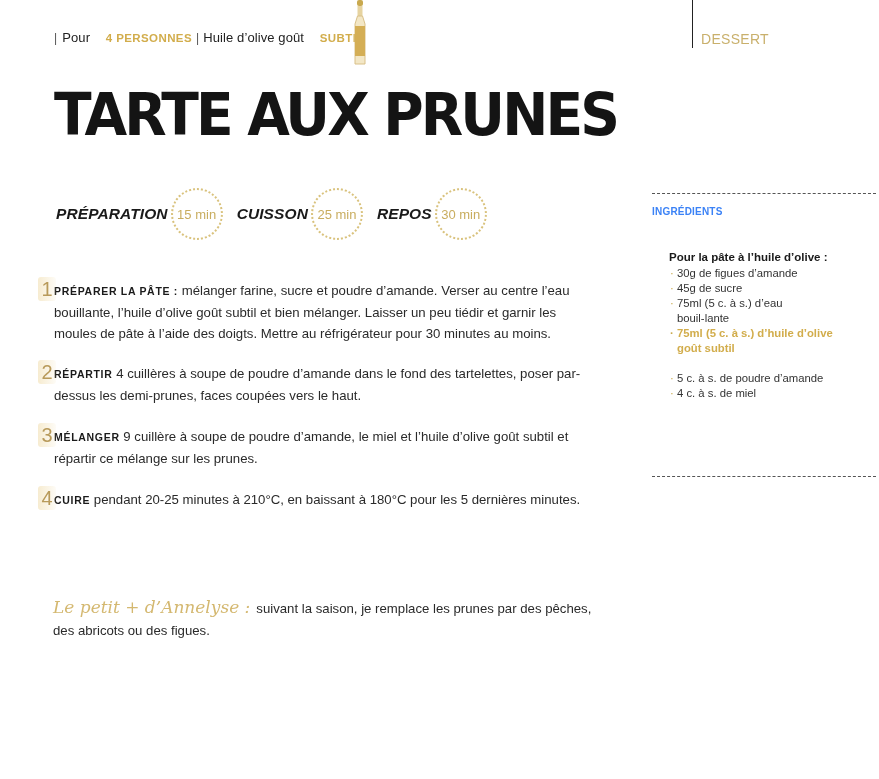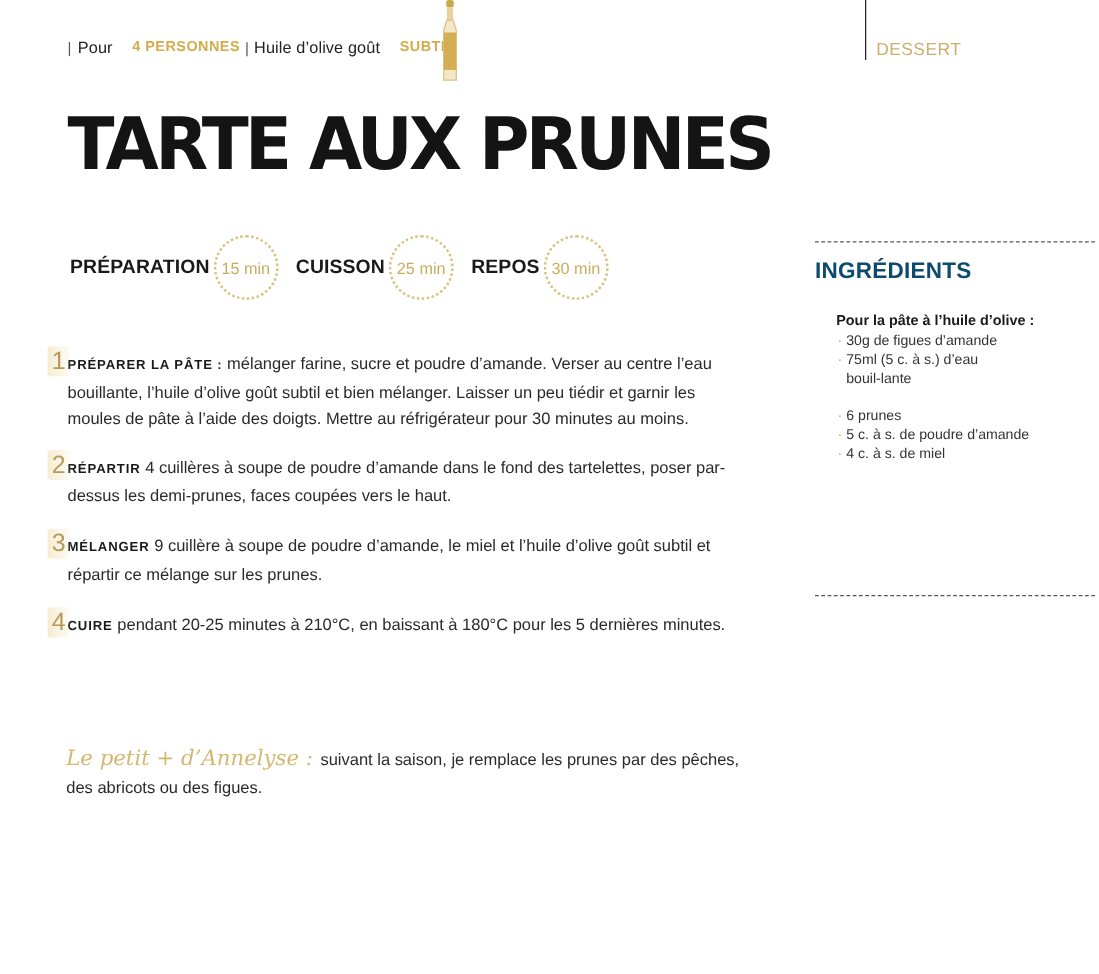--- a/index.html
+++ b/index.html
@@ -14,37 +14,37 @@
 
   .bottle { position: absolute; left: 350px; top: 0px; width: 20px; height: 66px; }
 
   .category-rule { position: absolute; left: 692px; top: 0; width: 1px; height: 48px; background: #222; }
   .category { position: absolute; left: 701px; top: 31px; font-size: 14px; color: #c9b06c; letter-spacing: 0.3px; }
 
   .title { position: absolute; left: 54px; top: 86px; font-family: "DejaVu Sans", sans-serif; font-weight: bold; font-size: 58px; letter-spacing: -3px; color: #141414; transform: scaleX(0.95); transform-origin: left; line-height: 1; }
 
   
   .times { position: absolute; left: 56px; top: 188px; display: flex; align-items: center; }
-  .time-label { font-weight: bold; font-size: 15.5px; color: #1a1a1a; letter-spacing: 0.1px; }
+  .time-label { font-weight: bold; font-size: 15.5px; color: #1a1a1a; letter-spacing: 0.1px; font-style: italic; }
   .time-circle { width: 52px; height: 52px; border-radius: 50%; border: 2.5px dotted #d9c27d; display: flex; align-items: center; justify-content: center; font-size: 13px; color: #c9ad5f; margin: 0 14px 0 3px; }
 
   
   .steps { position: absolute; left: 38px; top: 280px; width: 560px; }
   .step { position: absolute; left: 0; width: 560px; font-size: 13.2px; line-height: 21px; color: #2a2a2a; }
   .step .num { position: absolute; left: 0; top: -3px; font-size: 20px; color: #b89a5a; font-weight: normal; width: 18px; height: 24px; background: linear-gradient(90deg, rgba(240,220,170,0.55), rgba(240,220,170,0.1)); text-align: center; line-height: 24px; border-radius: 3px; }
   .step .text { padding-left: 16px; }
   .step .head { font-weight: bold; font-size: 10.5px; letter-spacing: 0.7px; color: #1a1a1a; }
 
   
   .tip { position: absolute; left: 53px; top: 596px; width: 545px; font-size: 13.2px; line-height: 22px; color: #2a2a2a; }
   .tip .script { font-family: "DejaVu Serif", serif; font-style: italic; font-size: 17px; color: #d4b870; margin-right: 6px; }
 
   
   .dash { position: absolute; left: 652px; width: 224px; border-top: 1px dashed #555; }
-  .ing-title { position: absolute; left: 652px; top: 206px; font-weight: bold; font-size: 18px; color: #0c4a6e; letter-spacing: 0.2px; }
+  .ing-title { position: absolute; left: 652px; top: 206px; font-weight: bold; font-size: 10px; color: #3b82f6; letter-spacing: 0.2px; }
   .ing-list { position: absolute; left: 669px; top: 250px; width: 200px; font-size: 11.3px; line-height: 15px; color: #333; }
   .ing-sub { font-weight: bold; color: #1a1a1a; font-size: 11.5px; margin-bottom: 1px; }
   .ing-item { padding-left: 8px; position: relative; }
   .ing-item::before { content: "·"; position: absolute; left: 1px; top: 0; color: #c9a94e; }
   .ing-item.hl { color: #d2ad4c; font-weight: bold; }
   .ing-gap { height: 15px; }
 </style>
 </head>
 <body>
 
@@ -97,19 +97,20 @@
 
 <div class="tip">
   <span class="script">Le petit + d’Annelyse :</span><span>suivant la saison, je remplace les prunes par des pêches, des abricots ou des figues.</span>
 </div>
 
 <div class="dash" style="top:193px"></div>
 <div class="ing-title">INGRÉDIENTS</div>
 <div class="ing-list">
   <div class="ing-sub">Pour la pâte à l’huile d’olive :</div>
   <div class="ing-item">30g de figues d’amande</div>
+  <div class="ing-item">45g de sucre</div>
   <div class="ing-item" style="width:140px">75ml (5 c. à s.) d’eau bouil-lante</div>
+  <div class="ing-item hl" style="width:170px">75ml (5 c. à s.) d’huile d’olive goût subtil</div>
   <div class="ing-gap"></div>
-  <div class="ing-item">6 prunes</div>
   <div class="ing-item">5 c. à s. de poudre d’amande</div>
   <div class="ing-item">4 c. à s. de miel</div>
 </div>
 <div class="dash" style="top:476px"></div>
 
 </body></html>

